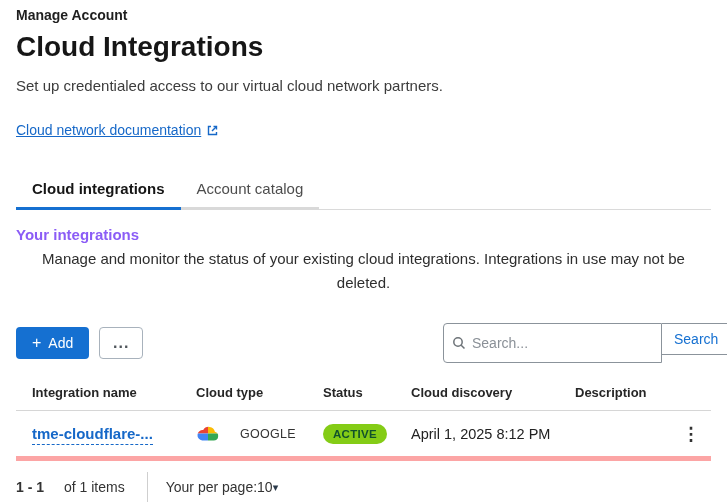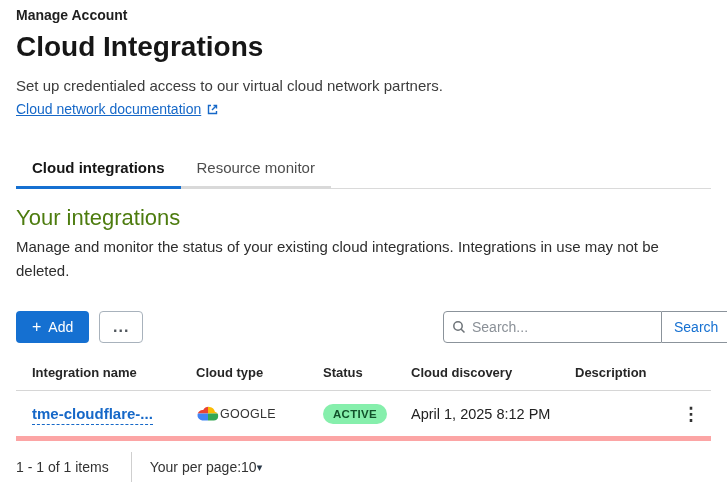--- a/index.html
+++ b/index.html
@@ -4,69 +4,69 @@
 <style>
   * { box-sizing: border-box; margin: 0; padding: 0; }
   html,body { width: 727px; height: 502px; overflow: hidden; background: #fff; }
   body { font-family: "Liberation Sans", sans-serif; color: #1a1a1a; }
   .page { padding: 0 16px; }
 
   .eyebrow { margin-top: 7px; font-size: 14px; font-weight: 700; color: #1f1f1f; }
   .title { margin-top: 8px; font-size: 28px; font-weight: 700; color: #161616; }
   .subtitle { margin-top: 14px; font-size: 15px; color: #3c3c3c; }
 
-  .doc-link { margin-top: 7px; display: inline-flex; align-items: center; gap: 5px;
+  .doc-link { margin-top: 28px; display: inline-flex; align-items: center; gap: 5px;
     font-size: 14px; color: #1668c8; text-decoration: underline; cursor: pointer; }
   .doc-link svg { flex: 0 0 auto; }
 
   .tabs { margin-top: 30px; display: flex; border-bottom: 1px solid #dadada; }
   .tab { padding: 11px 16px 10px; font-size: 15px; color: #4d4d4d; cursor: pointer;
     border-bottom: 3px solid #d9d9d9; margin-bottom: -1px; }
   .tab.active { color: #161616; font-weight: 700; border-bottom-color: #1570d1; }
 
-  .section-title { margin-top: 16px; font-size: 22px; font-weight: 400; color: #4d7c0f; }
-  .section-desc { margin-top: 4px; font-size: 15px; line-height: 1.6; color: #2e2e2e; max-width: 700px; }
+  .section-title { margin-top: 16px; font-size: 15px; font-weight: 700; color: #8b5cf6; }
+  .section-desc { margin-top: 4px; font-size: 15px; line-height: 1.6; color: #2e2e2e; max-width: 700px; text-align: center; }
 
   .toolbar { margin-top: 28px; display: flex; align-items: center; justify-content: space-between; }
   .toolbar-left { display: flex; align-items: center; gap: 10px; }
   .btn-add { display: inline-flex; align-items: center; gap: 7px; height: 32px; padding: 0 16px;
     background: #1570d1; color: #fff; border: none; border-radius: 4px; font-size: 14px;
     font-family: inherit; cursor: pointer; }
   .btn-add .plus { font-size: 16px; font-weight: 400; line-height: 1; }
   .btn-overflow { height: 32px; width: 44px; background: #fff; border: 1px solid #a8b2bc;
     border-radius: 4px; color: #50565c; font-size: 16px; font-weight: 700; letter-spacing: 1px;
     font-family: inherit; cursor: pointer; line-height: 1; }
 
   .search-group { display: flex; align-items: stretch; width: 268px; }
   .search-box { display: flex; align-items: center; flex: 1; border: 1px solid #8b939b;
-    border-radius: 4px 0 0 4px; background: #fff; padding: 0 8px; height: 32px; }
+    border-radius: 4px 0 0 4px; background: #fff; padding: 0 8px; height: 40px; }
   .search-box input { border: none; outline: none; flex: 1; font-size: 14px; font-family: inherit;
     color: #333; margin-left: 6px; background: transparent; }
   .search-box input::placeholder { color: #8a9097; }
   .btn-search { height: 32px; padding: 0 12px; background: #fff; border: 1px solid #8b939b;
     border-left: none; border-radius: 0 4px 4px 0; color: #1570d1; font-size: 14px;
     font-family: inherit; cursor: pointer; }
 
   .table { margin-top: 16px; }
   .thead, .trow { display: grid; grid-template-columns: 164px 127px 88px 164px 1fr 40px; align-items: center; }
   .thead { border-bottom: 1px solid #d6d6d6; padding: 6px 0 10px; }
   .th { font-size: 13px; font-weight: 700; color: #262626; padding-left: 16px; }
   .trow { height: 50px; border-bottom: 5px solid #fca5a5; }
   .td { padding-left: 16px; font-size: 14.5px; color: #222; }
   .cell-name { font-size: 15px; font-weight: 700; color: #1668c8; cursor: pointer; }
   .cell-name span { border-bottom: 1.5px dashed #1668c8; padding-bottom: 2px; }
-  .cloud-cell { display: flex; align-items: center; gap: 0; }
+  .cloud-cell { display: flex; align-items: center; gap: 20px; }
   .cloud-label { font-size: 12.5px; color: #333; letter-spacing: 0.3px; }
-  .badge { display: inline-block; background: #86efac; color: #11522b; font-size: 11.5px;
+  .badge { display: inline-block; background: #84cc16; color: #11522b; font-size: 11.5px;
     font-weight: 700; letter-spacing: 0.3px; padding: 4px 10px; border-radius: 10px; }
   .kebab { display: flex; justify-content: center; cursor: pointer; font-size: 18px;
     font-weight: 700; color: #333; user-select: none; }
 
   .footer { margin-top: 4px; display: flex; align-items: center; height: 44px; font-size: 14px; color: #333; }
-  .footer .range { font-weight: 400; margin-right: 4px; }
+  .footer .range { font-weight: 700; margin-right: 20px; }
   .footer .vdiv { width: 1px; height: 30px; background: #cfcfcf; margin: 0 18px 0 22px; }
   .per-page { display: flex; align-items: center; cursor: pointer; }
   .per-page .caret { font-size: 11px; color: #2b3a4a; }
 </style>
 </head>
 <body>
 
 <div class="page">
 
   <div class="eyebrow">Manage Account</div>
@@ -77,21 +77,21 @@
     <span>Cloud network documentation</span>
     <svg width="13" height="13" viewBox="0 0 13 13" fill="none" stroke="#1668c8" stroke-width="1.4">
       <path d="M5 2.5 H2.5 V10.5 H10.5 V8"></path>
       <path d="M7.5 2.5 H10.5 V5.5"></path>
       <path d="M10.3 2.7 L6 7"></path>
     </svg>
   </a>
 
   <div class="tabs">
     <div class="tab active">Cloud integrations</div>
-    <div class="tab">Resource monitor</div>
+    <div class="tab">Account catalog</div>
   </div>
 
   <h2 class="section-title">Your integrations</h2>
   <p class="section-desc">Manage and monitor the status of your existing cloud integrations. Integrations in use may not be deleted.</p>
 
   <div class="toolbar">
     <div class="toolbar-left">
       <button class="btn-add">
         <span class="plus">+</span>
         <span>Add</span>

